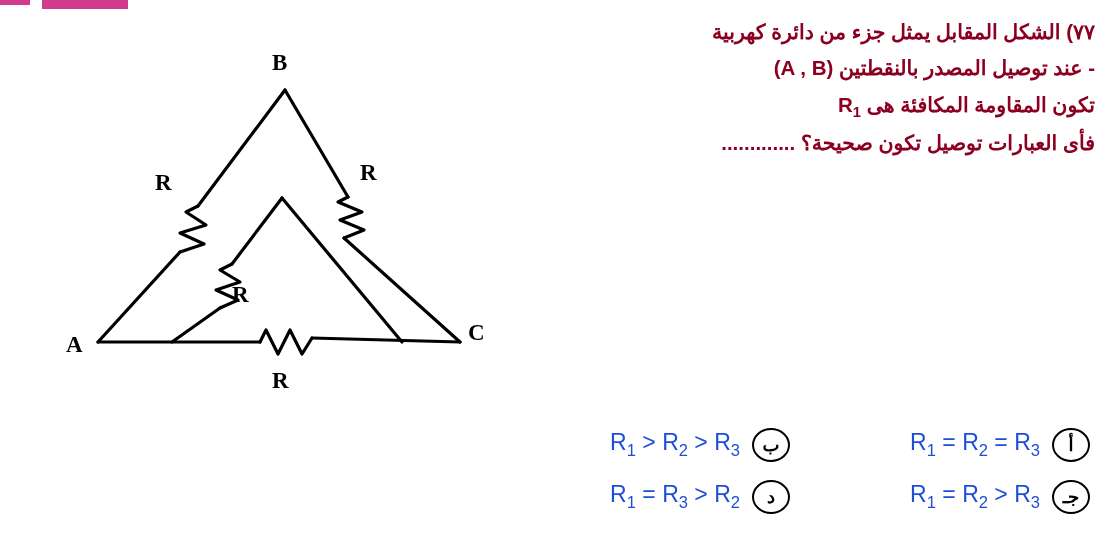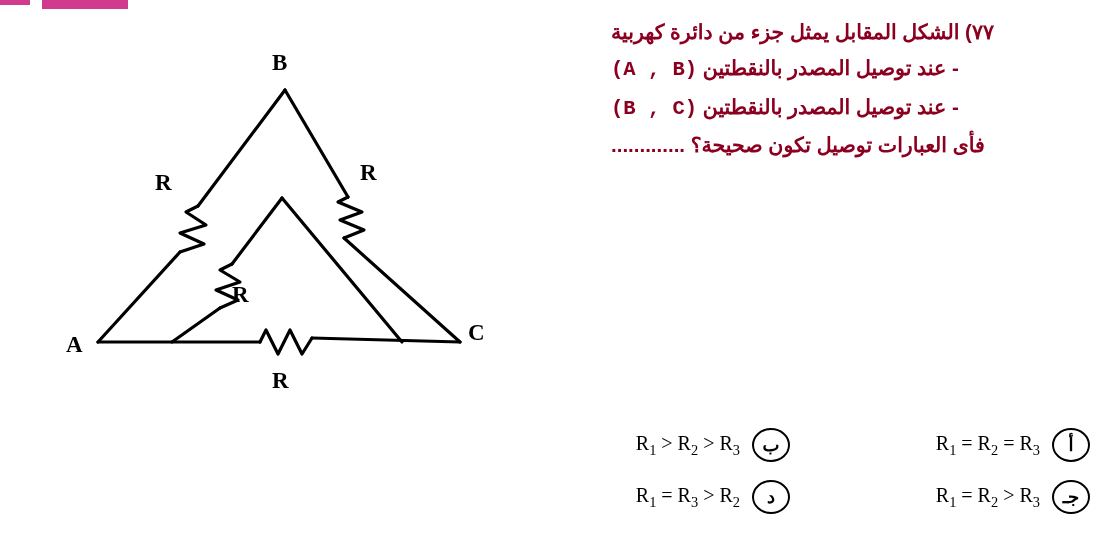--- a/index.html
+++ b/index.html
@@ -55,34 +55,34 @@
   .lbl-A { left: 46px; top: 312px; }
   .lbl-C { left: 448px; top: 300px; }
   .lbl-R1 { left: 135px; top: 150px; }
   .lbl-R2 { left: 340px; top: 140px; }
   .lbl-R3 { left: 212px; top: 262px; }
   .lbl-R4 { left: 252px; top: 348px; }
 
   
   .qtext {
     position: absolute;
-    right: 16px;
+    right: 10px;
     top: 14px;
     width: 478px;
     direction: rtl;
-    text-align: left;
+    text-align: right;
     font-family: "Liberation Sans", sans-serif;
     font-weight: bold;
     font-size: 20.5px;
     color: #8b0020;
     line-height: 1.78;
   }
   .qtext .ln { white-space: nowrap; }
   .lat {
-    font-family: Liberation Mono, monospace;
+    font-family: Liberation Sans, sans-serif;
     font-weight: bold;
     direction: ltr;
     unicode-bidi: embed;
   }
   .sub {
     font-size: 0.72em;
     vertical-align: sub;
   }
 
   
@@ -108,23 +108,23 @@
     display: flex;
     align-items: center;
     justify-content: center;
     font-family: "Liberation Sans", sans-serif;
     font-weight: bold;
     font-size: 18px;
     color: #000;
     flex: none;
   }
   .ch-text {
-    font-family: Liberation Serif, serif;
-    font-size: 20px;
-    color: #000000;
+    font-family: Liberation Sans, sans-serif;
+    font-size: 23px;
+    color: #1d4ed8;
     direction: ltr;
     white-space: nowrap;
   }
   .c-a { right: 0px;   top: 0px; }
   .c-b { right: 300px; top: 0px; }
   .c-c { right: 0px;   top: 52px; }
   .c-d { right: 300px; top: 52px; }
 </style>
 </head>
 <body>
@@ -166,21 +166,21 @@
 
     <span class="fig-label lbl-R1">R</span>
     <span class="fig-label lbl-R2">R</span>
     <span class="fig-label lbl-R3">R</span>
     <span class="fig-label lbl-R4">R</span>
   </div>
 
   <div class="qtext">
     <div class="ln">٧٧) الشكل المقابل يمثل جزء من دائرة كهربية</div>
     <div class="ln">- عند توصيل المصدر بالنقطتين <span class="lat">(A , B)</span></div>
-    <div class="ln">- عند توصيل المصدر بالنقطتين <span class="lat">(B , C)</span></div>
+    <div class="ln">تكون المقاومة المكافئة هى <span class="lat">R<span class="sub">1</span></span></div>
     <div class="ln">فأى العبارات توصيل تكون صحيحة؟ .............</div>
   </div>
 
   <div class="choices">
 
     <div class="choice c-a">
       <span class="ch-letter">أ</span>
       <span class="ch-text">R<span class="sub">1</span> = R<span class="sub">2</span> = R<span class="sub">3</span></span>
     </div>
 

